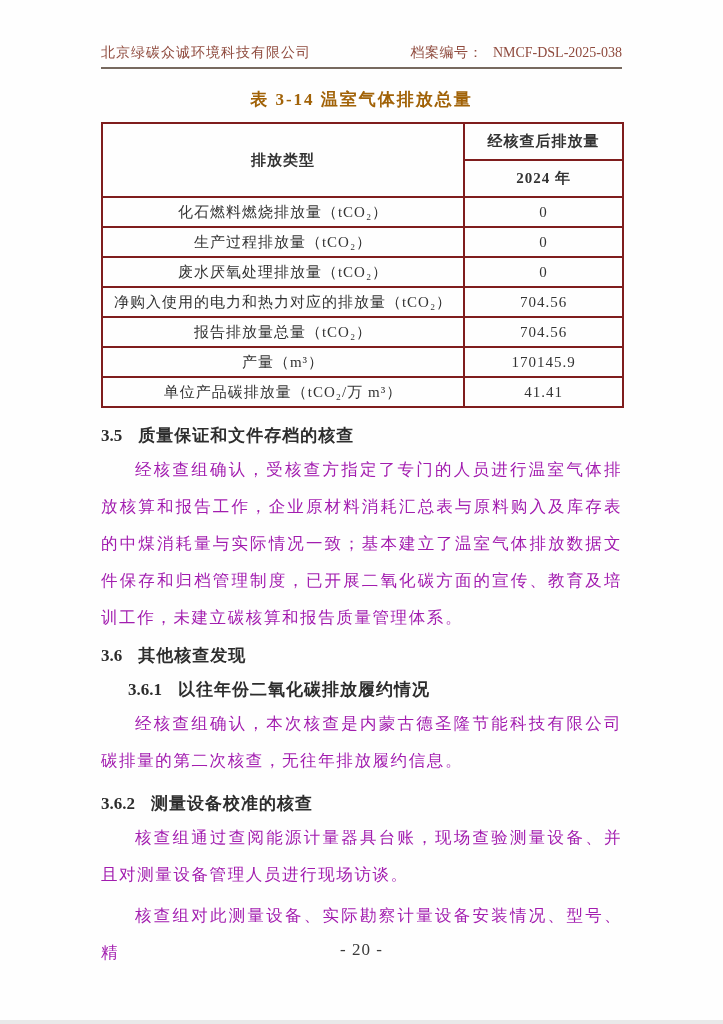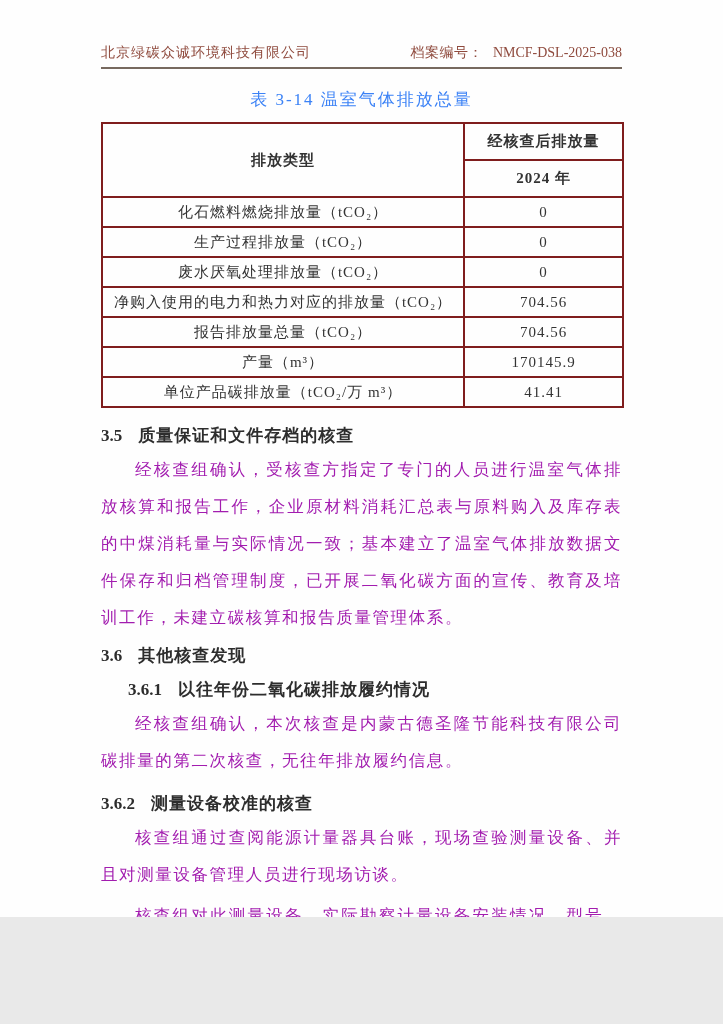--- a/index.html
+++ b/index.html
@@ -3,21 +3,21 @@
 <meta charset="utf-8">
 <style>
   html, body {
     margin: 0;
     padding: 0;
     background: #e9e9e9;
   }
   .page {
     position: relative;
     width: 723px;
-    height: 917px;
+    height: 1020px;
     margin: 0 auto;
     background: #fefefe;
     font-family: "Liberation Serif", "DejaVu Serif", serif;
     color: #3a3a3a;
     overflow: hidden;
     box-sizing: border-box;
     padding-left: 24px;
   }
   .content {
     position: absolute;
@@ -42,22 +42,22 @@
   .page-header .file-no .num {
     margin-left: 10px;
     font-weight: normal;
     letter-spacing: 0;
   }
   
   .table-title {
     margin-top: 19px;
     text-align: center;
     font-size: 17px;
-    font-weight: normal;
-    color: #3b82f6;
+    font-weight: bold;
+    color: #a16207;
     letter-spacing: 2px;
   }
   
   table.emissions {
     margin-top: 11px;
     width: 521px;
     border-collapse: collapse;
     table-layout: fixed;
   }
   table.emissions td {

